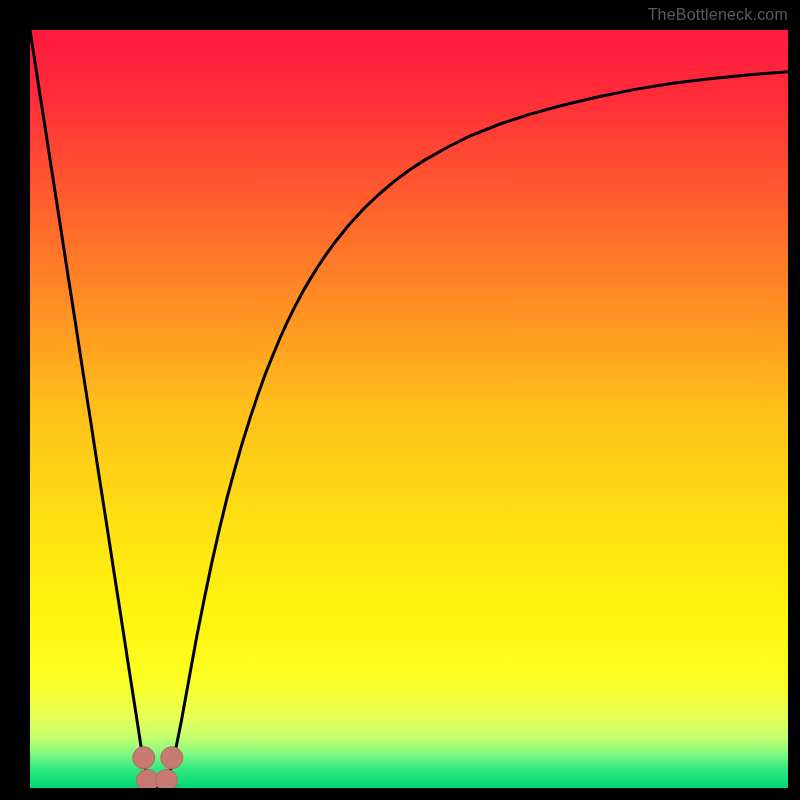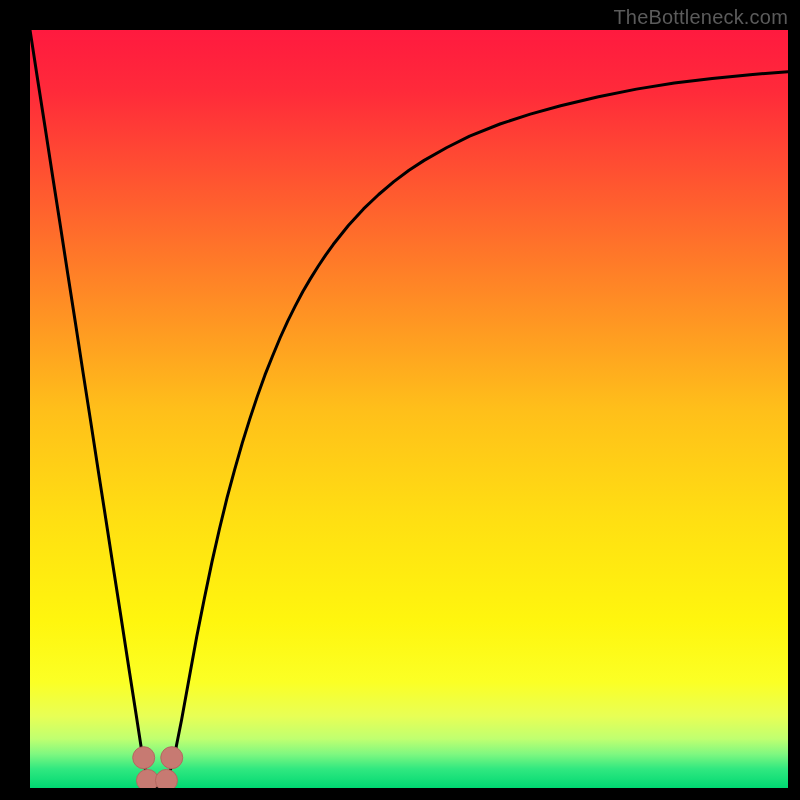--- a/index.html
+++ b/index.html
@@ -23,21 +23,21 @@
     top: 30px;
     width: 758px;
     height: 758px;
     overflow: hidden;
   }
   .watermark {
     position: absolute;
     top: 6px;
     right: 12px;
     color: #5b5b5b;
-    font-size: 20px;
+    font-size: 16px;
     font-weight: 500;
     letter-spacing: 0.2px;
     user-select: none;
   }
   svg { display: block; }
 </style>
 </head>
 <body>
 
 <div class="frame">

